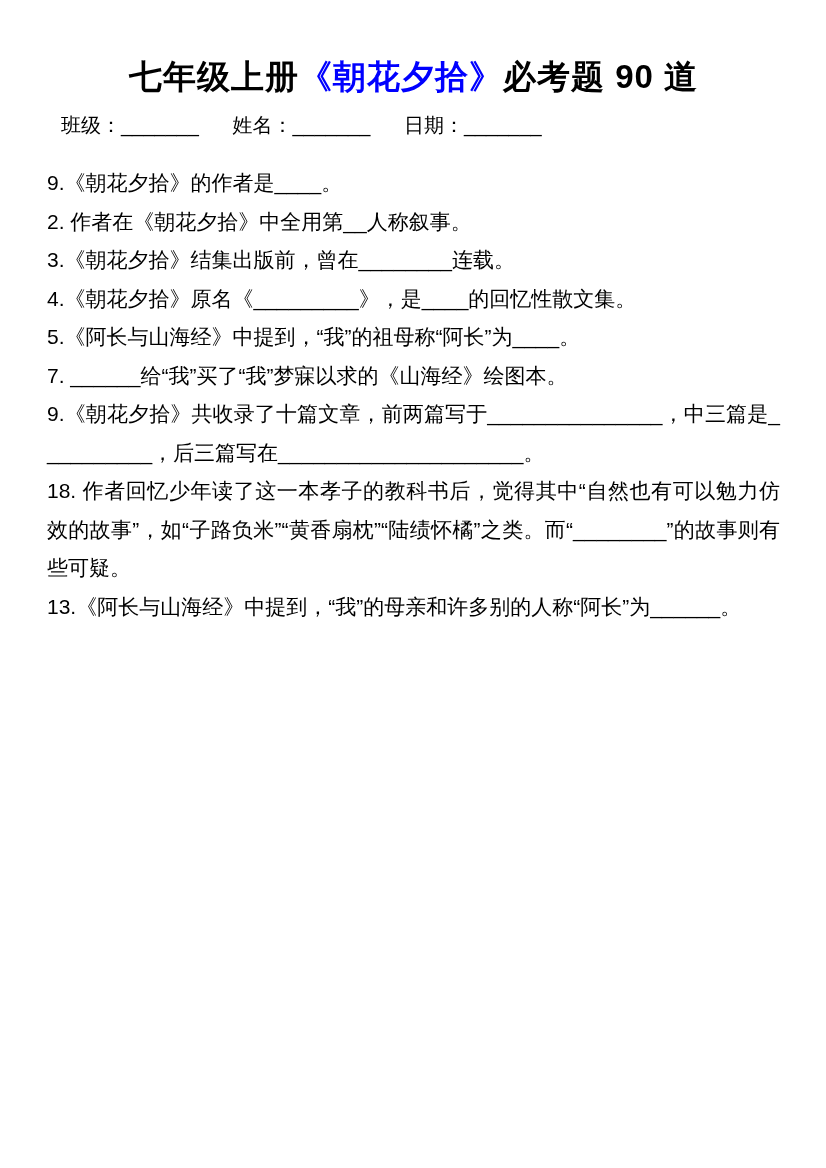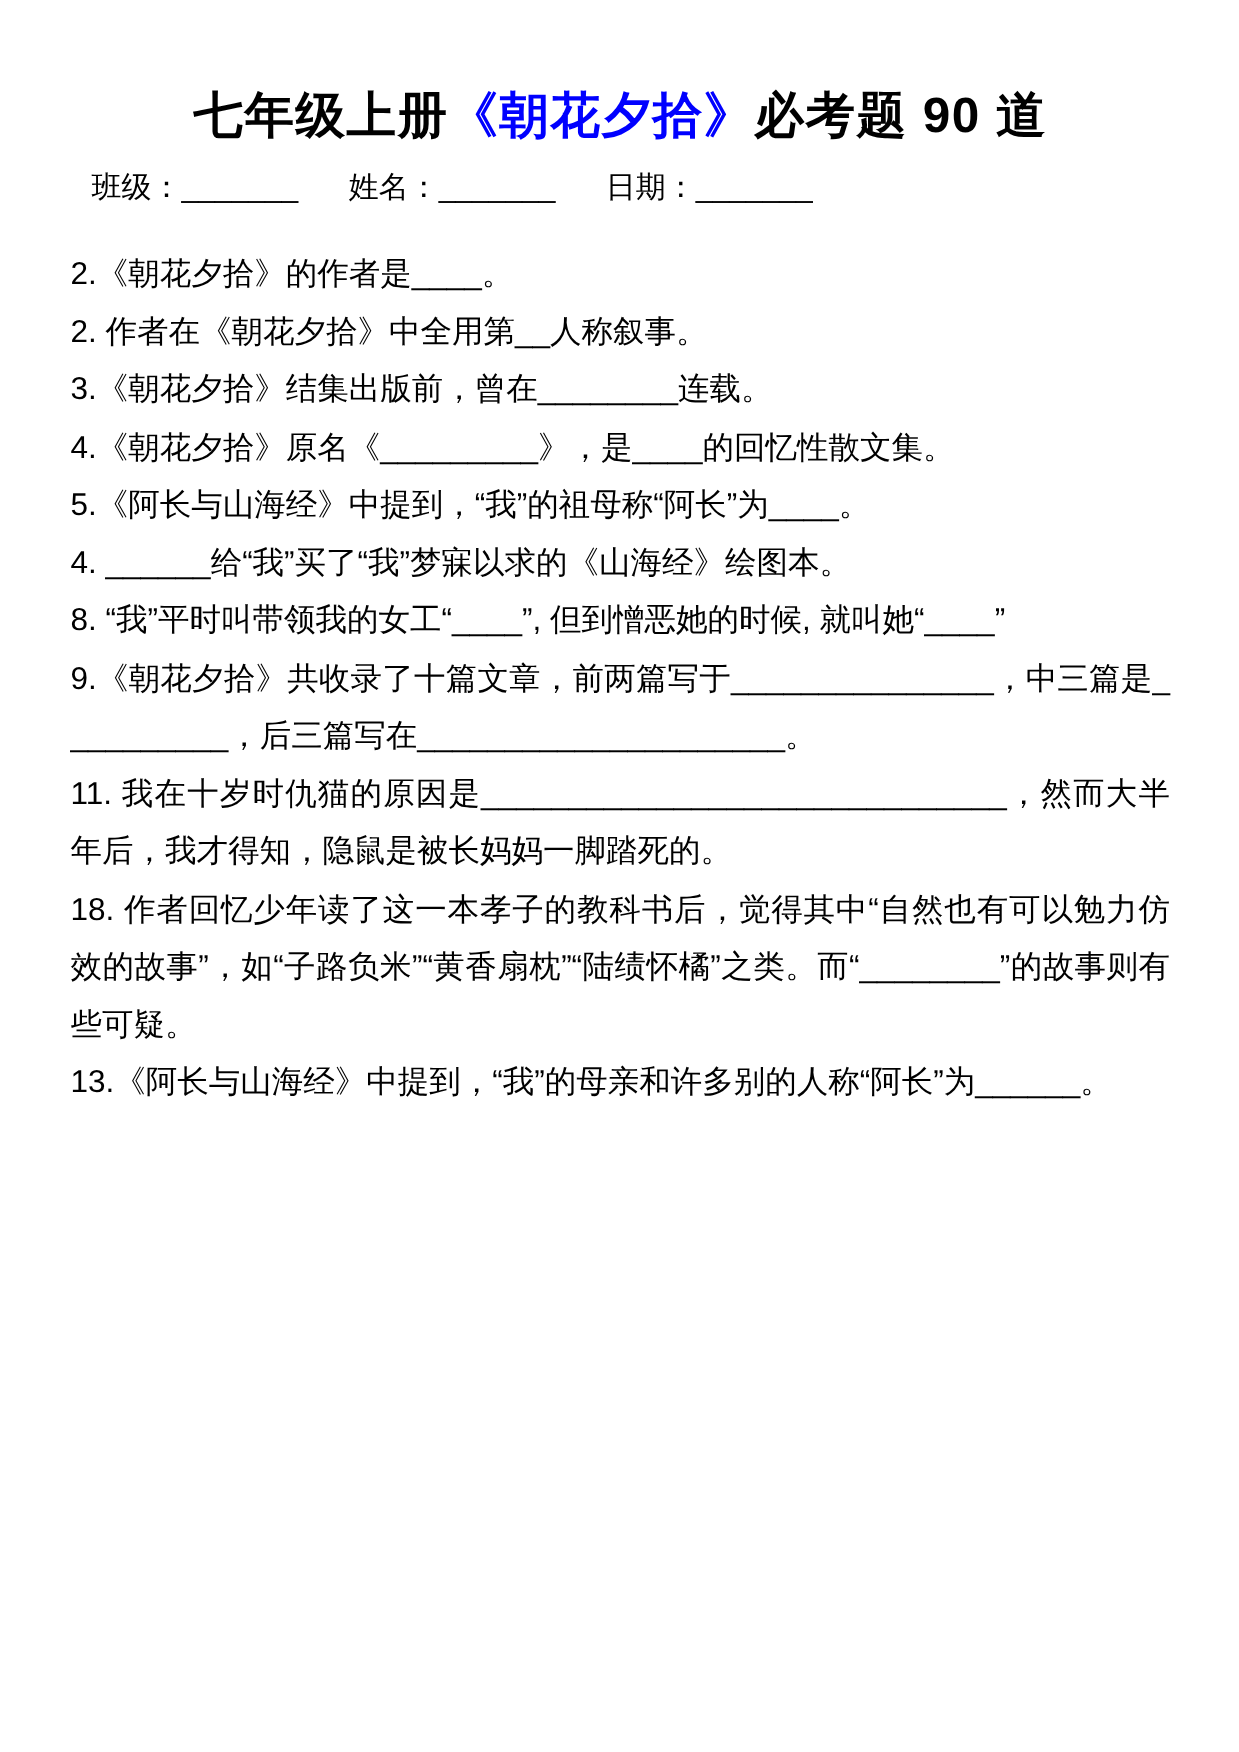--- a/index.html
+++ b/index.html
@@ -63,26 +63,24 @@
 
   <h1 class="title"><span>七年级上册</span><span class="book-blue">《朝花夕拾》</span><span>必考题 90 道</span></h1>
 
   <div class="meta-row">
     <span class="meta-group"><span>班级：</span><span class="blank">_______</span></span>
     <span class="meta-group"><span>姓名：</span><span class="blank">_______</span></span>
     <span class="meta-group"><span>日期：</span><span class="blank">_______</span></span>
   </div>
 
   <div class="questions">
-    <p class="q">2.《朝花夕拾》的作者是____。</p>
+    <p class="q">9.《朝花夕拾》的作者是____。</p>
     <p class="q">2. 作者在《朝花夕拾》中全用第__人称叙事。</p>
     <p class="q">3.《朝花夕拾》结集出版前，曾在________连载。</p>
     <p class="q">4.《朝花夕拾》原名《_________》，是____的回忆性散文集。</p>
     <p class="q">5.《阿长与山海经》中提到，“我”的祖母称“阿长”为____。</p>
-    <p class="q">4. ______给“我”买了“我”梦寐以求的《山海经》绘图本。</p>
-    <p class="q">8. “我”平时叫带领我的女工“____”, 但到憎恶她的时候, 就叫她“____”</p>
+    <p class="q">7. ______给“我”买了“我”梦寐以求的《山海经》绘图本。</p>
     <p class="q">9.《朝花夕拾》共收录了十篇文章，前两篇写于_______________，中三篇是__________，后三篇写在_____________________。</p>
-    <p class="q">11. 我在十岁时仇猫的原因是______________________________，然而大半年后，我才得知，隐鼠是被长妈妈一脚踏死的。</p>
     <p class="q">18. 作者回忆少年读了这一本孝子的教科书后，觉得其中“自然也有可以勉力仿效的故事”，如“子路负米”“黄香扇枕”“陆绩怀橘”之类。而“________”的故事则有些可疑。</p>
     <p class="q">13.《阿长与山海经》中提到，“我”的母亲和许多别的人称“阿长”为______。</p>
   </div>
 
 </div>
 
 </body></html>

